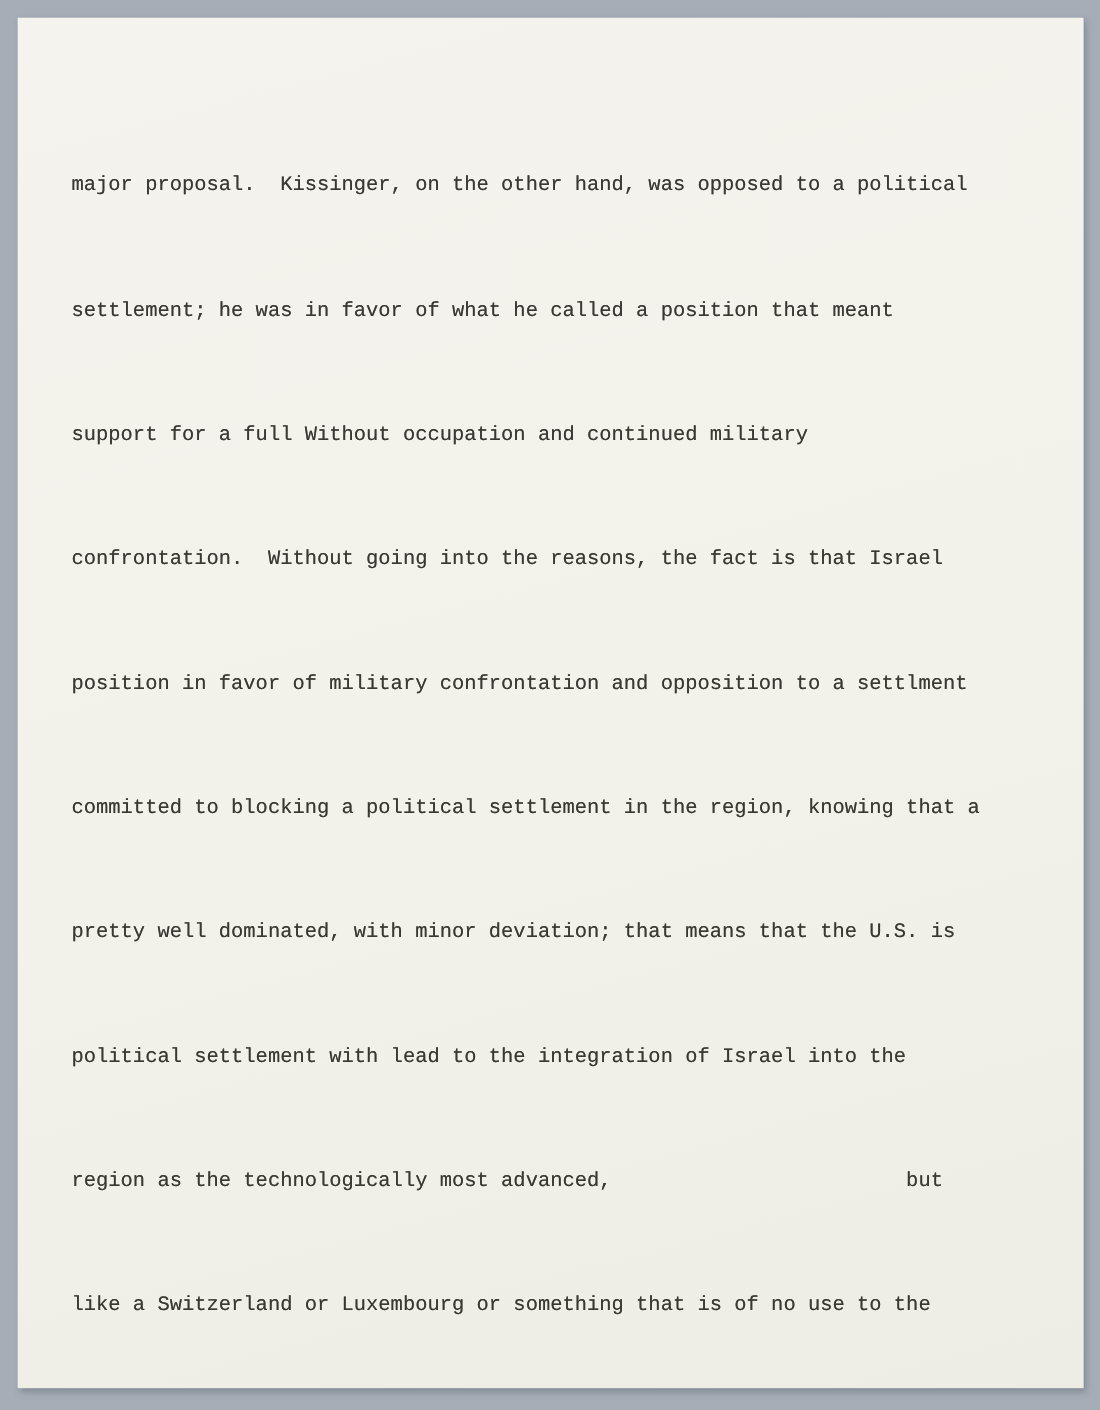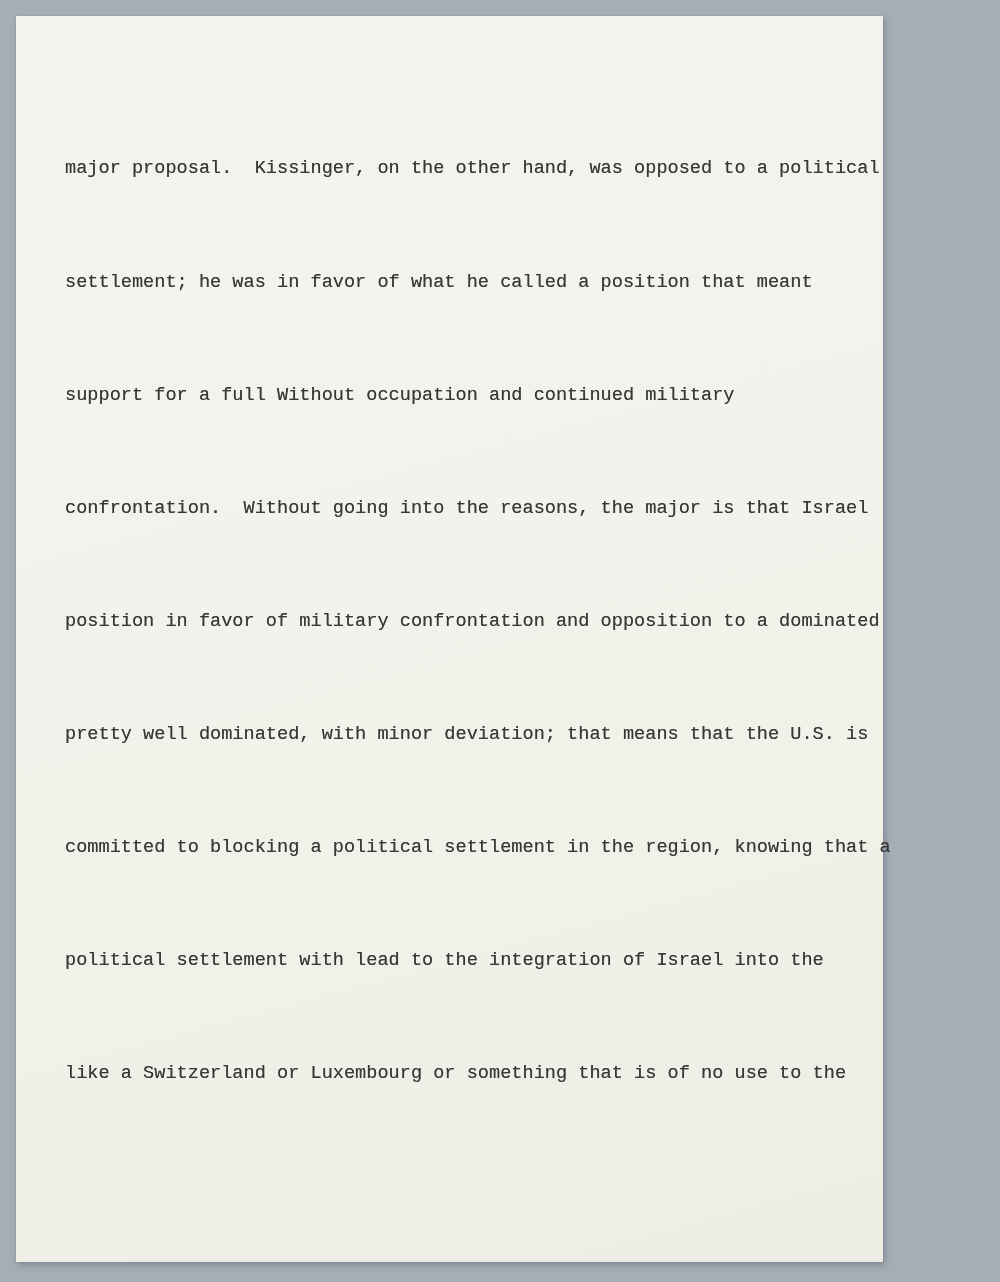--- a/index.html
+++ b/index.html
@@ -11,21 +11,21 @@
     height: 1282px;
     background: #a5adb7;
     position: relative;
     overflow: hidden;
     font-family: "Liberation Mono", "DejaVu Sans Mono", monospace;
   }
   .paper {
     position: absolute;
     left: 16px;
     top: 16px;
-    width: 867px;
+    width: 969px;
     height: 1246px;
     background: linear-gradient(165deg, #f4f3ed 0%, #f2f1ea 55%, #eeede5 100%);
     box-shadow: 0 0 1px rgba(70, 76, 88, 0.4), 2px 3px 6px rgba(70, 76, 88, 0.35);
   }
   .typed-text {
     position: absolute;
     left: 49px;
     top: 59px;
     font-size: 18.6px;
     line-height: 37.7px;
@@ -39,25 +39,26 @@
   }
 </style>
 </head>
 <body>
 
 <div class="paper">
   <div class="typed-text">
     <div class="line">major proposal.  Kissinger, on the other hand, was opposed to a political</div>
     <div class="line">settlement; he was in favor of what he called a position that meant</div>
     <div class="line">support for a full Without occupation and continued military</div>
-    <div class="line">confrontation.  Without going into the reasons, the major is that Israel</div>
-    <div class="line">position in favor of military confrontation and opposition to a dominated</div>
+    <div class="line">confrontation.  Without going into the reasons, the fact is that Israel</div>
+    <div class="line">position in favor of military confrontation and opposition to a settlment</div>
+    <div class="line">committed to blocking a political settlement in the region, knowing that a</div>
     <div class="line">pretty well dominated, with minor deviation; that means that the U.S. is</div>
-    <div class="line">committed to blocking a political settlement in the region, knowing that a</div>
     <div class="line">political settlement with lead to the integration of Israel into the</div>
+    <div class="line">region as the technologically most advanced,                        but</div>
     <div class="line">like a Switzerland or Luxembourg or something that is of no use to the</div>
     
     
     
     
     
     
     
     
     

